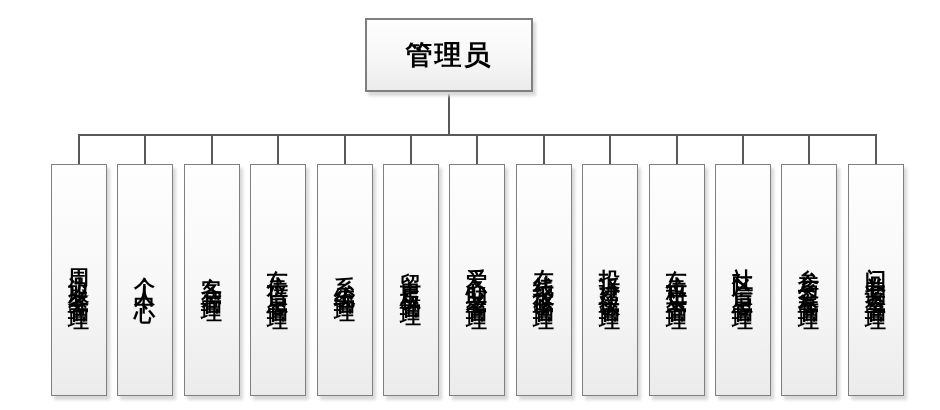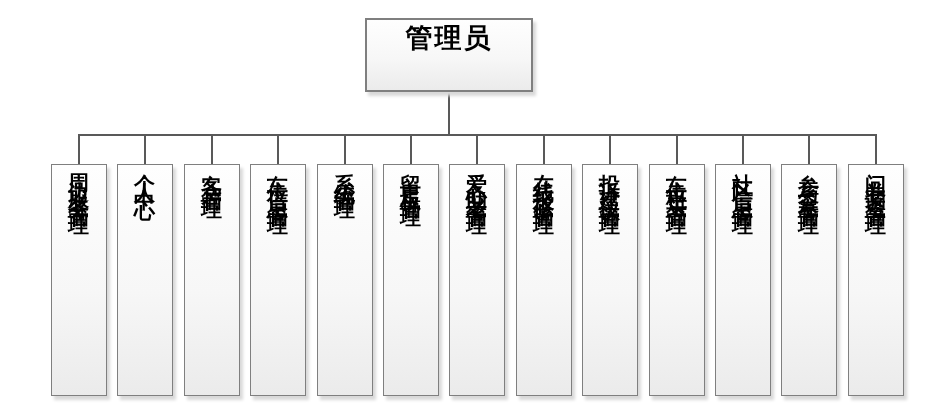--- a/index.html
+++ b/index.html
@@ -25,21 +25,21 @@
   .stub    { top: 134px; width: 2px; height: 31px; }
 
   
   .node {
     position: absolute;
     box-sizing: border-box;
     background: linear-gradient(180deg, #fefefe 0%, #f7f7f7 55%, #ebebeb 100%);
     border: 1px solid #7f7f7f;
     box-shadow: 3px 4px 3px #d9d9d9;
     display: flex;
-    align-items: flex-start;
+    align-items: center;
     justify-content: center;
     color: #000000;
     font-weight: bold;
   }
   #root-node {
     left: 365px; top: 18px;
     width: 168px; height: 74px;
     border-width: 2px;
     font-size: 27px;
     letter-spacing: 2px;

